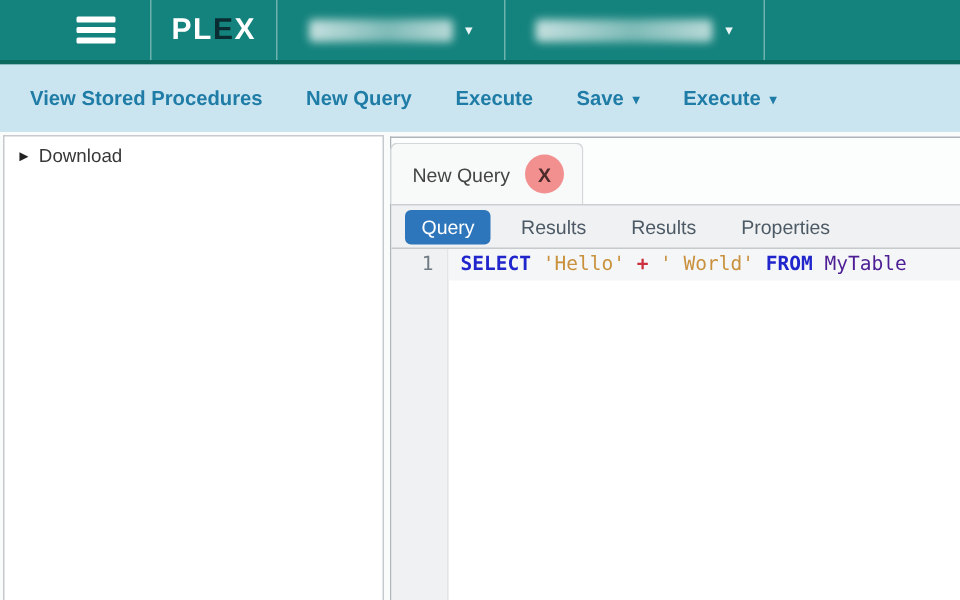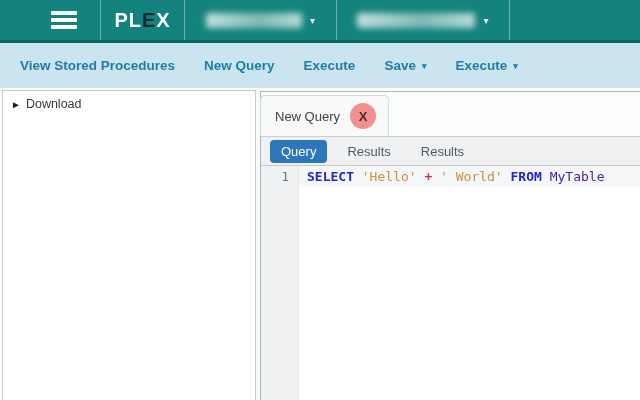--- a/index.html
+++ b/index.html
@@ -133,20 +133,21 @@
       <div class="doc-tab">
         <span class="doc-tab-label">New Query</span>
         <span class="tab-close">X</span>
       </div>
     </div>
 
     <div class="subtabs">
       <span class="subtab active">Query</span>
       <span class="subtab">Results</span>
       <span class="subtab">Results</span>
+      <span class="subtab">Properties</span>
     </div>
 
     <div class="editor">
       <div class="gutter">
         <div class="ln">1</div>
       </div>
       <div class="code-area">
         <div class="code-line"><span class="tok-keyword">SELECT</span><span class="tok-plain"> </span><span class="tok-string">'Hello'</span><span class="tok-plain"> </span><span class="tok-operator">+</span><span class="tok-plain"> </span><span class="tok-string">' World'</span><span class="tok-plain"> </span><span class="tok-keyword">FROM</span><span class="tok-plain"> </span><span class="tok-identifier">MyTable</span></div>
       </div>
     </div>

